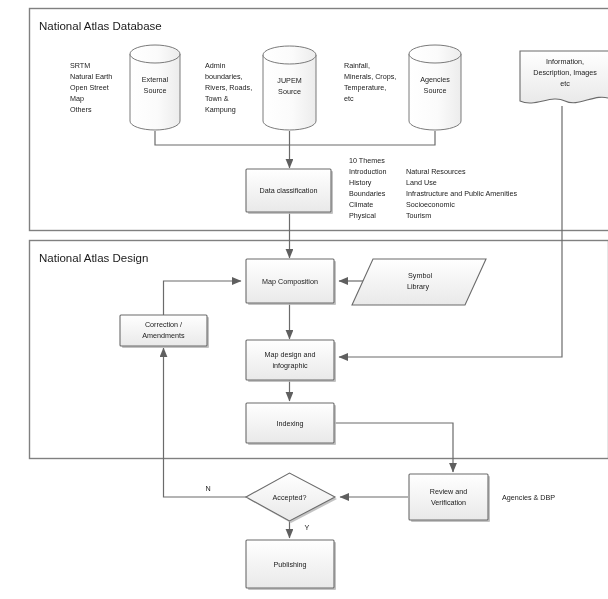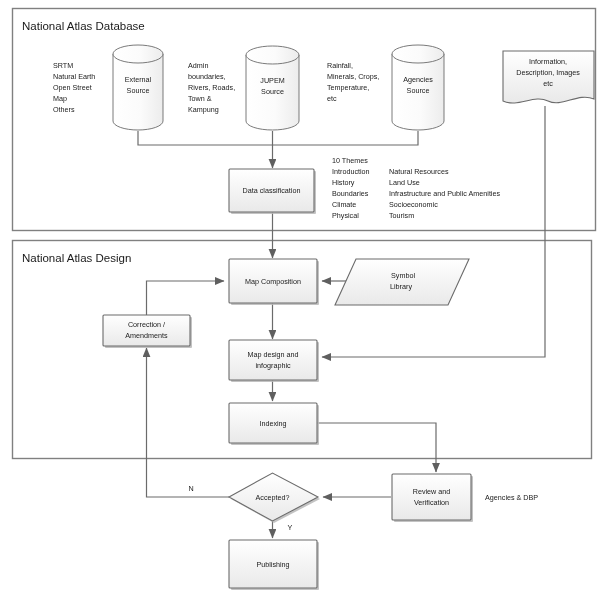--- a/index.html
+++ b/index.html
@@ -1,18 +1,18 @@
 <!DOCTYPE html>
 <html><head>
 <meta charset="utf-8">
 <style>
   html,body{margin:0;padding:0;background:#ffffff;}
   body{width:608px;height:599px;position:relative;overflow:hidden;
        font-family:"Liberation Sans","DejaVu Sans",sans-serif;color:#1a1a1a;}
-  #stage{position:absolute;left:0;top:0;width:496px;height:599px;}
+  #stage{position:absolute;left:17px;top:0;width:496px;height:599px;}
   svg#canvas{position:absolute;left:0;top:0;width:608px;height:599px;}
   .ttl{font-size:11.5px;fill:#1a1a1a;}
   .lbl{font-size:7.2px;fill:#1a1a1a;}
   .nlbl{font-size:7.2px;fill:#1a1a1a;}
   .boxtxt{font-size:7.2px;fill:#1a1a1a;}
   .shape-fill{fill:url(#gradBox);stroke:#6b6b6b;stroke-width:1.1;}
   .cyl-fill{fill:url(#gradCyl);stroke:#6b6b6b;stroke-width:0.9;}
   .frame{fill:none;stroke:#808080;stroke-width:1.4;}
   .conn{stroke:#6b6b6b;stroke-width:1.2;fill:none;}
   .shadow{fill:#b9b9b9;opacity:.85;}

